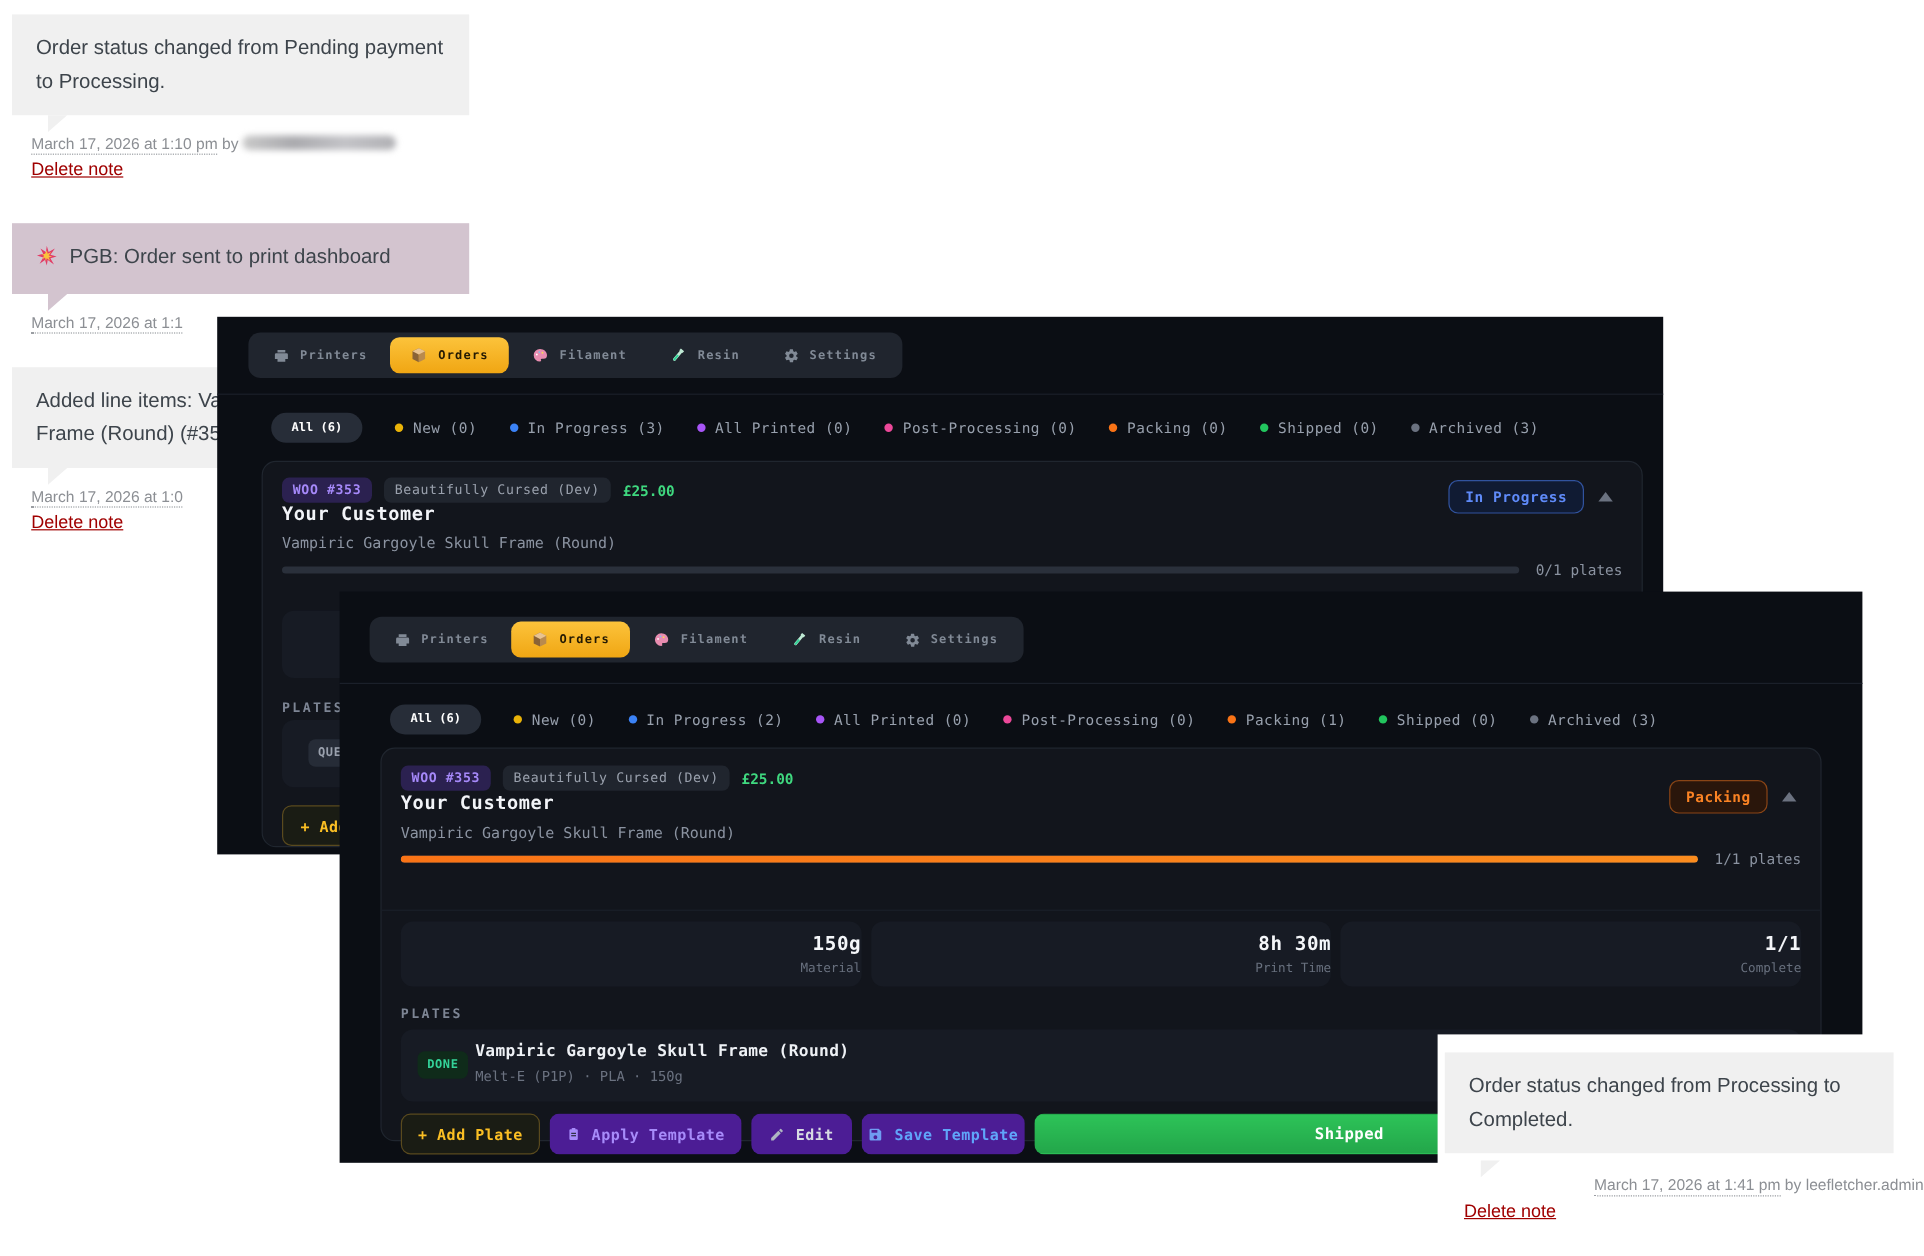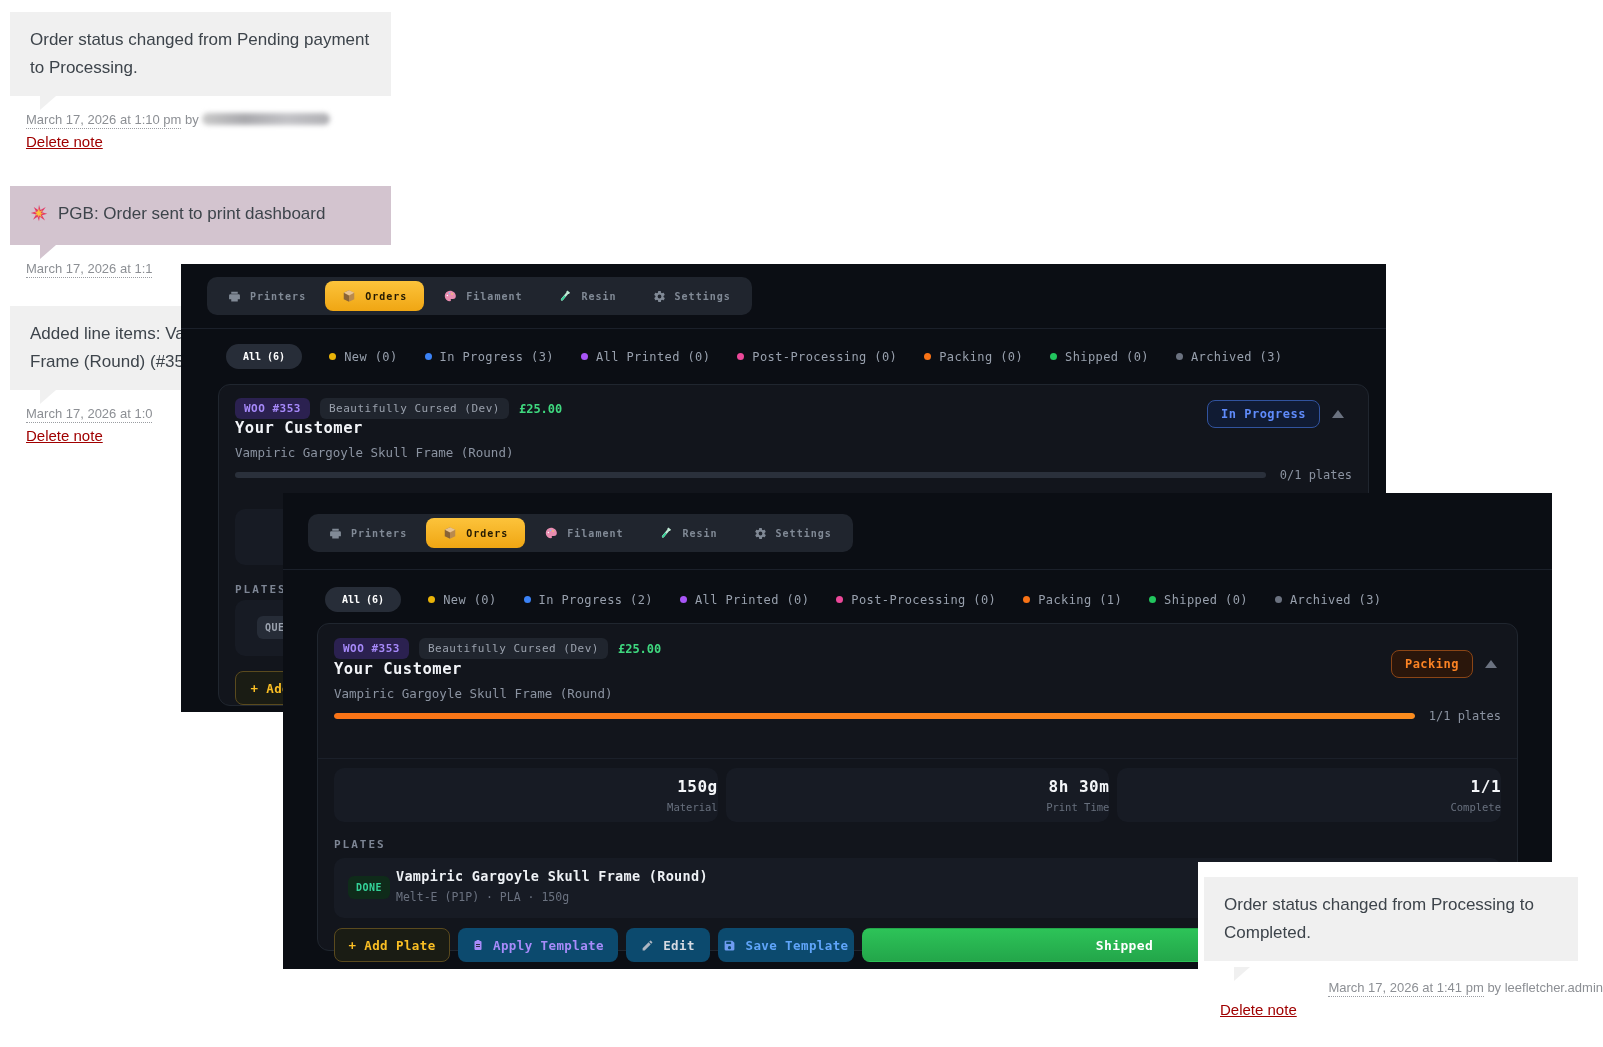--- a/index.html
+++ b/index.html
@@ -62,21 +62,21 @@
   .plates-label{position:absolute;left:16px;font-size:11px;font-weight:bold;letter-spacing:2px;color:#7d8594;}
   .plate-row{position:absolute;left:16px;right:16px;background:#171b24;border-radius:10px;}
   .pbadge{position:absolute;font-size:10px;font-weight:bold;letter-spacing:.5px;padding:6px 8px;border-radius:6px;}
   .pbadge.gray{background:#262c37;color:#9aa1ad;}
   .pbadge.green{background:#0f2b1a;color:#34d399;}
   .plate-title{position:absolute;font-size:13.5px;font-weight:bold;letter-spacing:.3px;color:#eef1f5;white-space:nowrap;}
   .plate-meta{position:absolute;font-size:11.5px;color:#6b7280;white-space:nowrap;}
 
   .btnrow{position:absolute;left:16px;right:16px;display:flex;gap:8px;}
   .btn{display:flex;align-items:center;justify-content:center;gap:9px;height:34px;border-radius:8px;border:1px solid transparent;
-       font-family:inherit;font-size:12.5px;font-weight:bold;letter-spacing:.4px;background:#0c4a6e;color:#d6dae2;cursor:pointer;
+       font-family:inherit;font-size:12.5px;font-weight:bold;letter-spacing:.4px;background:#4c1d95;color:#d6dae2;cursor:pointer;
        box-sizing:border-box;white-space:nowrap;}
   .btn svg{display:block;}
   .btn.add{background:#1a1c14;border-color:#5a4a1e;color:#fbbf24;}
   .btn.apply{color:#a78bfa;}
   .btn.save{color:#60a5fa;}
   .btn.shipped{flex:1;background:linear-gradient(180deg,#2dc358,#23a64a);color:#ffffff;padding-right:120px;font-size:13px;}
 
   
   .w-add{width:116px;} .w-apply{width:160px;} .w-edit{width:84px;} .w-save{width:136px;}
 

